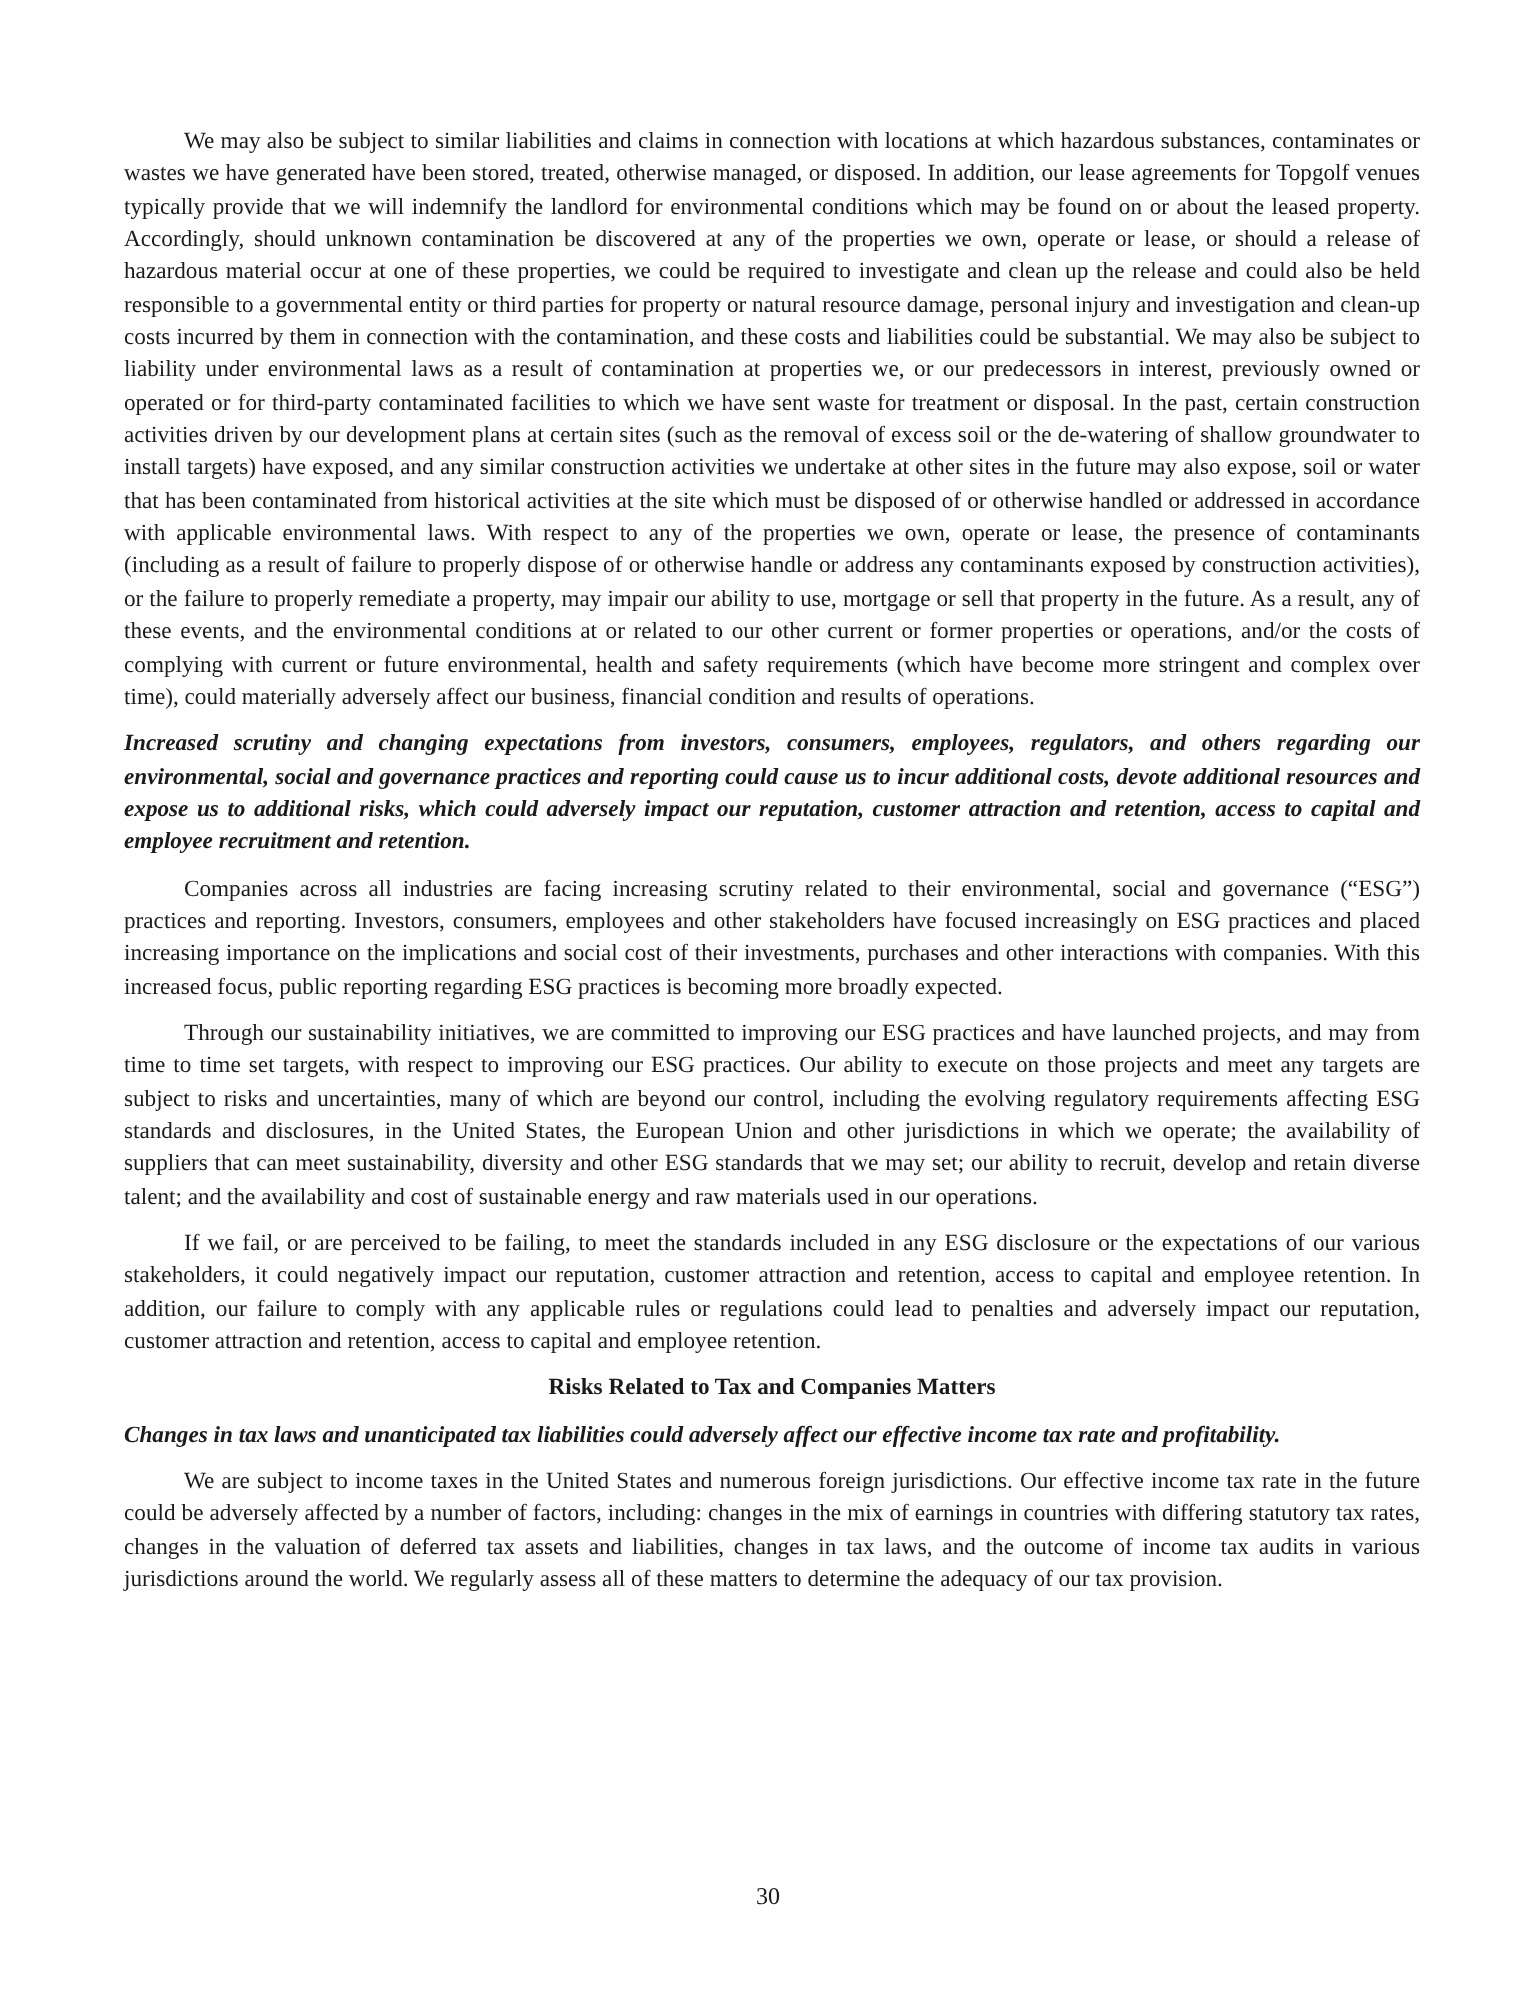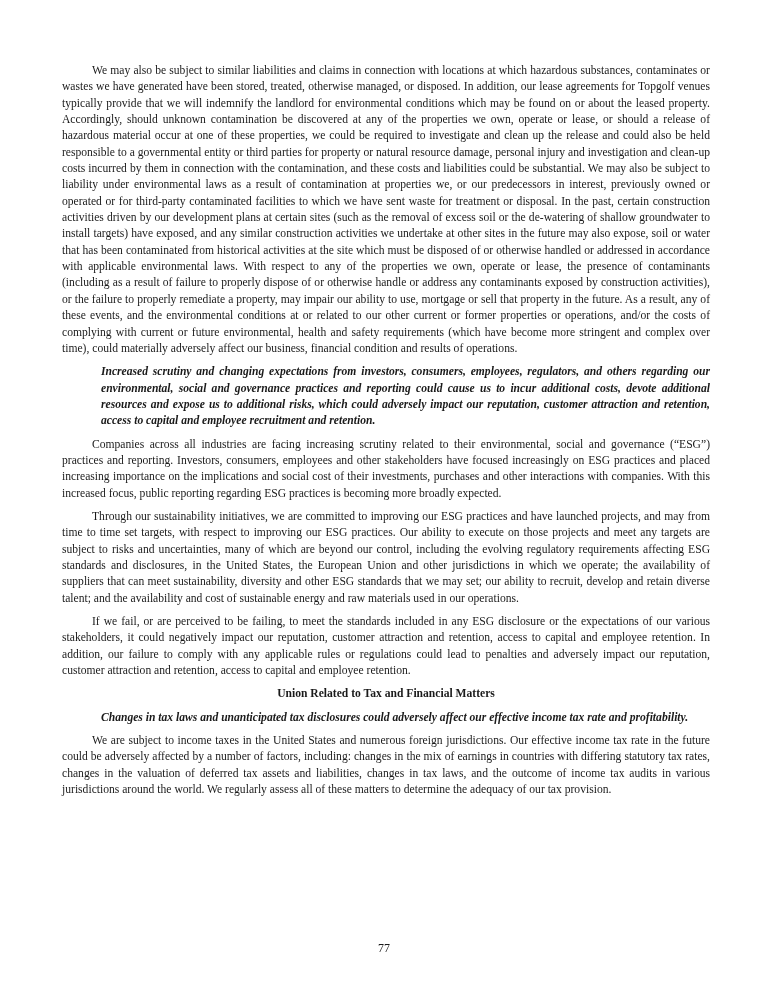--- a/index.html
+++ b/index.html
@@ -4,37 +4,37 @@
   <style>
     html, body { margin: 0; padding: 0; background: #ffffff; }
     body { width: 768px; height: 1000px; position: relative; overflow: hidden; }
     .page {
       position: absolute; left: 62px; top: 63px; width: 648px;
       font-family: "Liberation Serif", "DejaVu Serif", serif;
       font-size: 11.6px; line-height: 16.35px; color: #1a1a1a;
     }
     p { margin: 0 0 7px 0; text-align: justify; }
     p.indent { text-indent: 30px; }
-    p.risk { font-weight: bold; font-style: italic; margin-left: 39px; }
+    p.risk { font-weight: bold; font-style: italic; }
     h2 {
       margin: 0 0 7px 0; text-align: center; font-size: 11.6px; font-weight: bold;
       line-height: 16.35px;
     }
     .page-number {
       position: absolute; top: 941px; left: 0; width: 768px; text-align: center;
       font-family: "Liberation Serif", "DejaVu Serif", serif; font-size: 12px; color: #1a1a1a;
     }
   </style>
 </head>
 <body>
 
 <div class="page">
   <p class="indent">We may also be subject to similar liabilities and claims in connection with locations at which hazardous substances, contaminates or wastes we have generated have been stored, treated, otherwise managed, or disposed. In addition, our lease agreements for Topgolf venues typically provide that we will indemnify the landlord for environmental conditions which may be found on or about the leased property. Accordingly, should unknown contamination be discovered at any of the properties we own, operate or lease, or should a release of hazardous material occur at one of these properties, we could be required to investigate and clean up the release and could also be held responsible to a governmental entity or third parties for property or natural resource damage, personal injury and investigation and clean-up costs incurred by them in connection with the contamination, and these costs and liabilities could be substantial. We may also be subject to liability under environmental laws as a result of contamination at properties we, or our predecessors in interest, previously owned or operated or for third-party contaminated facilities to which we have sent waste for treatment or disposal. In the past, certain construction activities driven by our development plans at certain sites (such as the removal of excess soil or the de-watering of shallow groundwater to install targets) have exposed, and any similar construction activities we undertake at other sites in the future may also expose, soil or water that has been contaminated from historical activities at the site which must be disposed of or otherwise handled or addressed in accordance with applicable environmental laws. With respect to any of the properties we own, operate or lease, the presence of contaminants (including as a result of failure to properly dispose of or otherwise handle or address any contaminants exposed by construction activities), or the failure to properly remediate a property, may impair our ability to use, mortgage or sell that property in the future. As a result, any of these events, and the environmental conditions at or related to our other current or former properties or operations, and/or the costs of complying with current or future environmental, health and safety requirements (which have become more stringent and complex over time), could materially adversely affect our business, financial condition and results of operations.</p>
   <p class="risk">Increased scrutiny and changing expectations from investors, consumers, employees, regulators, and others regarding our environmental, social and governance practices and reporting could cause us to incur additional costs, devote additional resources and expose us to additional risks, which could adversely impact our reputation, customer attraction and retention, access to capital and employee recruitment and retention.</p>
   <p class="indent">Companies across all industries are facing increasing scrutiny related to their environmental, social and governance (“ESG”) practices and reporting. Investors, consumers, employees and other stakeholders have focused increasingly on ESG practices and placed increasing importance on the implications and social cost of their investments, purchases and other interactions with companies. With this increased focus, public reporting regarding ESG practices is becoming more broadly expected.</p>
   <p class="indent">Through our sustainability initiatives, we are committed to improving our ESG practices and have launched projects, and may from time to time set targets, with respect to improving our ESG practices. Our ability to execute on those projects and meet any targets are subject to risks and uncertainties, many of which are beyond our control, including the evolving regulatory requirements affecting ESG standards and disclosures, in the United States, the European Union and other jurisdictions in which we operate; the availability of suppliers that can meet sustainability, diversity and other ESG standards that we may set; our ability to recruit, develop and retain diverse talent; and the availability and cost of sustainable energy and raw materials used in our operations.</p>
   <p class="indent">If we fail, or are perceived to be failing, to meet the standards included in any ESG disclosure or the expectations of our various stakeholders, it could negatively impact our reputation, customer attraction and retention, access to capital and employee retention. In addition, our failure to comply with any applicable rules or regulations could lead to penalties and adversely impact our reputation, customer attraction and retention, access to capital and employee retention.</p>
-  <h2>Union Related to Tax and Financial Matters</h2>
-  <p class="risk">Changes in tax laws and unanticipated tax disclosures could adversely affect our effective income tax rate and profitability.</p>
+  <h2>Risks Related to Tax and Companies Matters</h2>
+  <p class="risk">Changes in tax laws and unanticipated tax liabilities could adversely affect our effective income tax rate and profitability.</p>
   <p class="indent">We are subject to income taxes in the United States and numerous foreign jurisdictions. Our effective income tax rate in the future could be adversely affected by a number of factors, including: changes in the mix of earnings in countries with differing statutory tax rates, changes in the valuation of deferred tax assets and liabilities, changes in tax laws, and the outcome of income tax audits in various jurisdictions around the world. We regularly assess all of these matters to determine the adequacy of our tax provision.</p>
 </div>
 
-<div class="page-number">77</div>
+<div class="page-number">30</div>
 
 </body></html>

